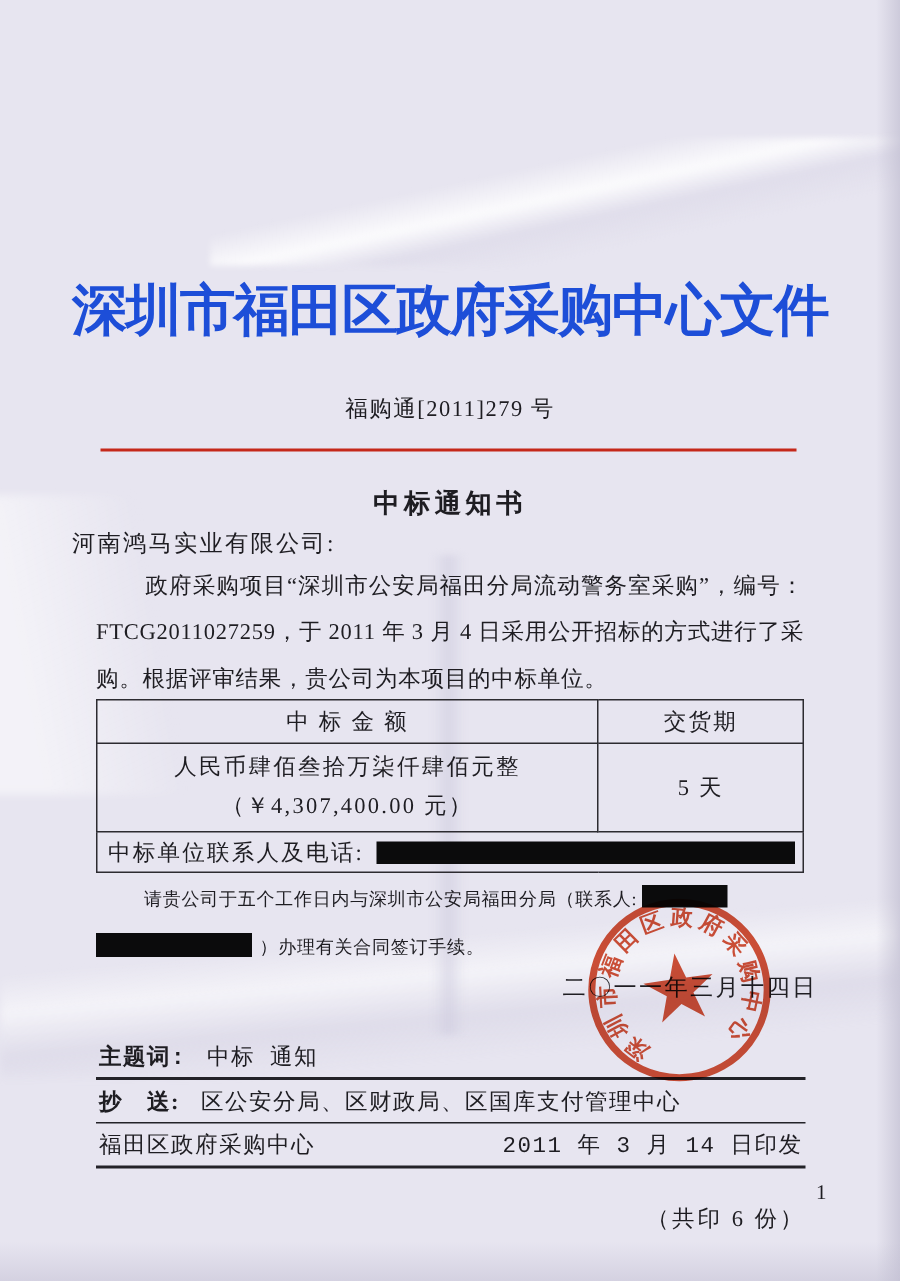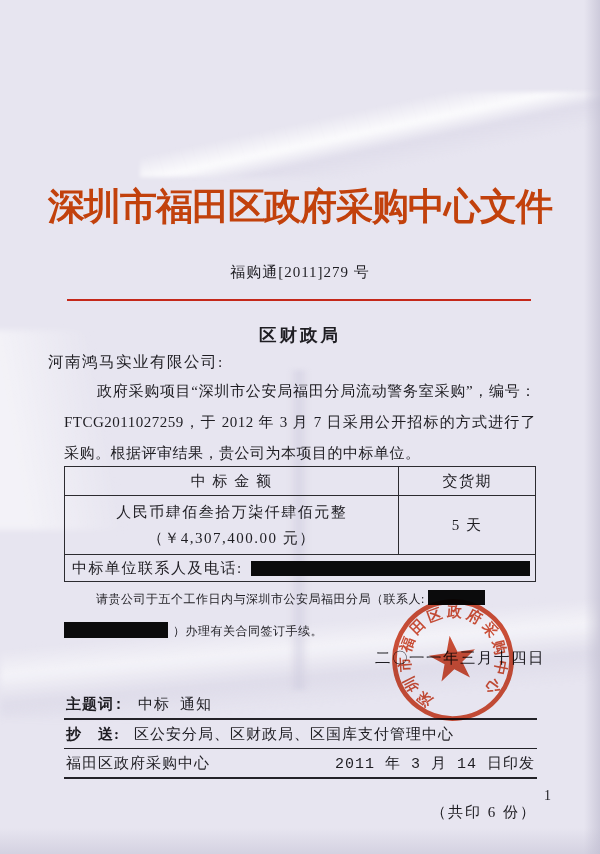--- a/index.html
+++ b/index.html
@@ -30,21 +30,21 @@
     background:linear-gradient(to right,transparent,rgba(203,200,220,.5),transparent);
     filter:blur(2px);}
   .crease-5{left:584px;top:0;width:16px;height:854px;
     background:linear-gradient(to right,transparent,rgba(188,185,205,.6));}
   .crease-6{left:0;top:828px;width:600px;height:26px;
     background:linear-gradient(to bottom,transparent,rgba(193,190,210,.5));}
 
   .org-title{
     position:absolute;left:0;top:182px;width:600px;
     text-align:center;font-size:37px;font-weight:700;
-    letter-spacing:-1px;color:#c2410c;white-space:nowrap;
+    letter-spacing:-1px;color:#1d4ed8;white-space:nowrap;
   }
   .doc-number{
     position:absolute;left:0;top:263px;width:600px;
     text-align:center;font-size:15px;letter-spacing:1px;
   }
   .red-rule{
     position:absolute;left:67px;top:299px;width:464px;height:2px;
     background:#c5281a;
   }
   .doc-title{
@@ -113,25 +113,25 @@
   <div class="crease crease-4"></div>
   <div class="crease crease-5"></div>
   <div class="crease crease-6"></div>
 
   <div class="org-title">深圳市福田区政府采购中心文件</div>
 
   <div class="doc-number">福购通[2011]279 号</div>
 
   <div class="red-rule"></div>
 
-  <div class="doc-title">区财政局</div>
+  <div class="doc-title">中标通知书</div>
 
   <div class="addressee">河南鸿马实业有限公司:</div>
 
-  <div class="body-para">政府采购项目“深圳市公安局福田分局流动警务室采购”，编号：FTCG2011027259，于 2012 年 3 月 7 日采用公开招标的方式进行了采购。根据评审结果，贵公司为本项目的中标单位。</div>
+  <div class="body-para">政府采购项目“深圳市公安局福田分局流动警务室采购”，编号：FTCG2011027259，于 2011 年 3 月 4 日采用公开招标的方式进行了采购。根据评审结果，贵公司为本项目的中标单位。</div>
 
   <table class="award-table">
     <tbody>
         <tr class="row-header">
       <td class="td-center" style="width:71%">中 标 金 额</td>
       <td class="td-center" style="width:29%">交货期</td>
     </tr>
     <tr class="row-amount">
       <td class="td-center">
         <div class="amount-line">人民币肆佰叁拾万柒仟肆佰元整</div>

